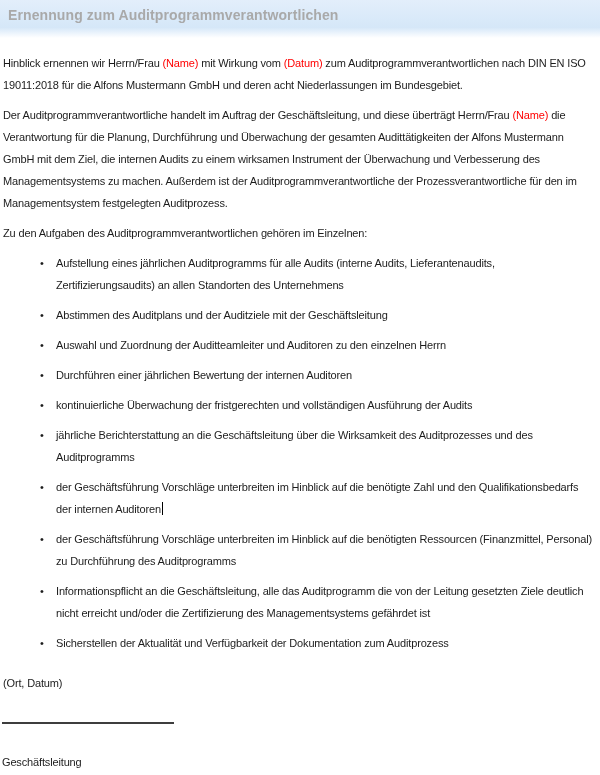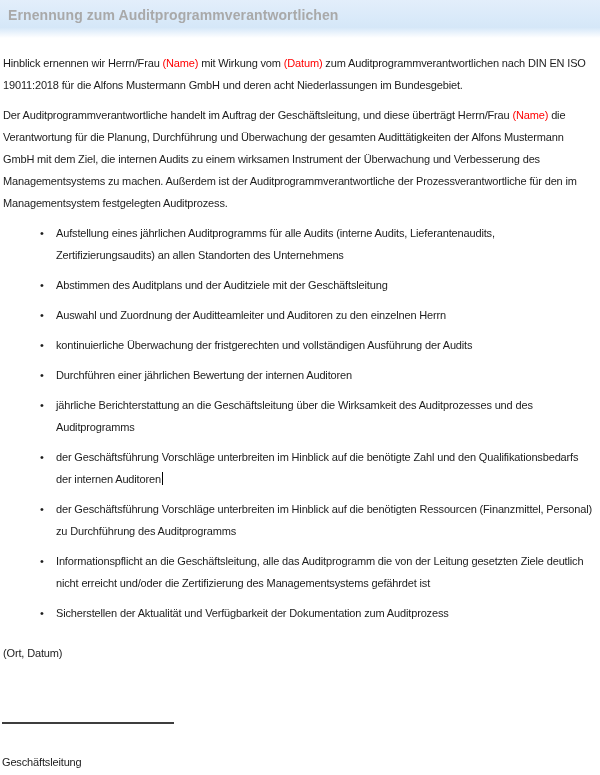--- a/index.html
+++ b/index.html
@@ -88,27 +88,28 @@
 <div class="page">
 
   <div class="title-band">
     <span class="title">Ernennung zum Auditprogrammverantwortlichen</span>
   </div>
 
   <div class="body">
     <div id="paragraphs">
         <p class="first"><span>Hinblick ernennen wir Herrn/Frau </span><span class="red">(Name)</span><span> mit Wirkung vom </span><span class="red">(Datum)</span><span> zum Auditprogrammverantwortlichen nach DIN EN ISO 19011:2018 für die Alfons Mustermann GmbH und deren acht Niederlassungen im Bundesgebiet.</span></p>
         <p><span>Der Auditprogrammverantwortliche handelt im Auftrag der Geschäftsleitung, und diese überträgt Herrn/Frau </span><span class="red">(Name)</span><span> die Verantwortung für die Planung, Durchführung und Überwachung der gesamten Audittätigkeiten der Alfons Mustermann GmbH mit dem Ziel, die internen Audits zu einem wirksamen Instrument der Überwachung und Verbesserung des Managementsystems zu machen. Außerdem ist der Auditprogrammverantwortliche der Prozessverantwortliche für den im Managementsystem festgelegten Auditprozess.</span></p>
+        <p><span>Zu den Aufgaben des Auditprogrammverantwortlichen gehören im Einzelnen:</span></p>
       </div>
     <ul class="tasks" id="task-list">
         <li><span>Aufstellung eines jährlichen Auditprogramms für alle Audits (interne Audits, Lieferantenaudits, Zertifizierungsaudits) an allen Standorten des Unternehmens</span></li>
         <li><span>Abstimmen des Auditplans und der Auditziele mit der Geschäftsleitung</span></li>
         <li><span>Auswahl und Zuordnung der Auditteamleiter und Auditoren zu den einzelnen Herrn</span></li>
+        <li><span>Durchführen einer jährlichen Bewertung der internen Auditoren</span></li>
         <li><span>kontinuierliche Überwachung der fristgerechten und vollständigen Ausführung der Audits</span></li>
-        <li><span>Durchführen einer jährlichen Bewertung der internen Auditoren</span></li>
         <li><span>jährliche Berichterstattung an die Geschäftsleitung über die Wirksamkeit des Auditprozesses und des Auditprogramms</span></li>
         <li><span>der Geschäftsführung Vorschläge unterbreiten im Hinblick auf die benötigte Zahl und den Qualifikationsbedarfs der internen Auditoren</span><span class="caret"></span></li>
         <li><span>der Geschäftsführung Vorschläge unterbreiten im Hinblick auf die benötigten Ressourcen (Finanzmittel, Personal) zu Durchführung des Auditprogramms</span></li>
         <li><span>Informationspflicht an die Geschäftsleitung, alle das Auditprogramm die von der Leitung gesetzten Ziele deutlich nicht erreicht und/oder die Zertifizierung des Managementsystems gefährdet ist</span></li>
         <li><span>Sicherstellen der Aktualität und Verfügbarkeit der Dokumentation zum Auditprozess</span></li>
       </ul>
     <p class="ort-datum">(Ort, Datum)</p>
   </div>
 
   <div class="signatures" id="signatures">

